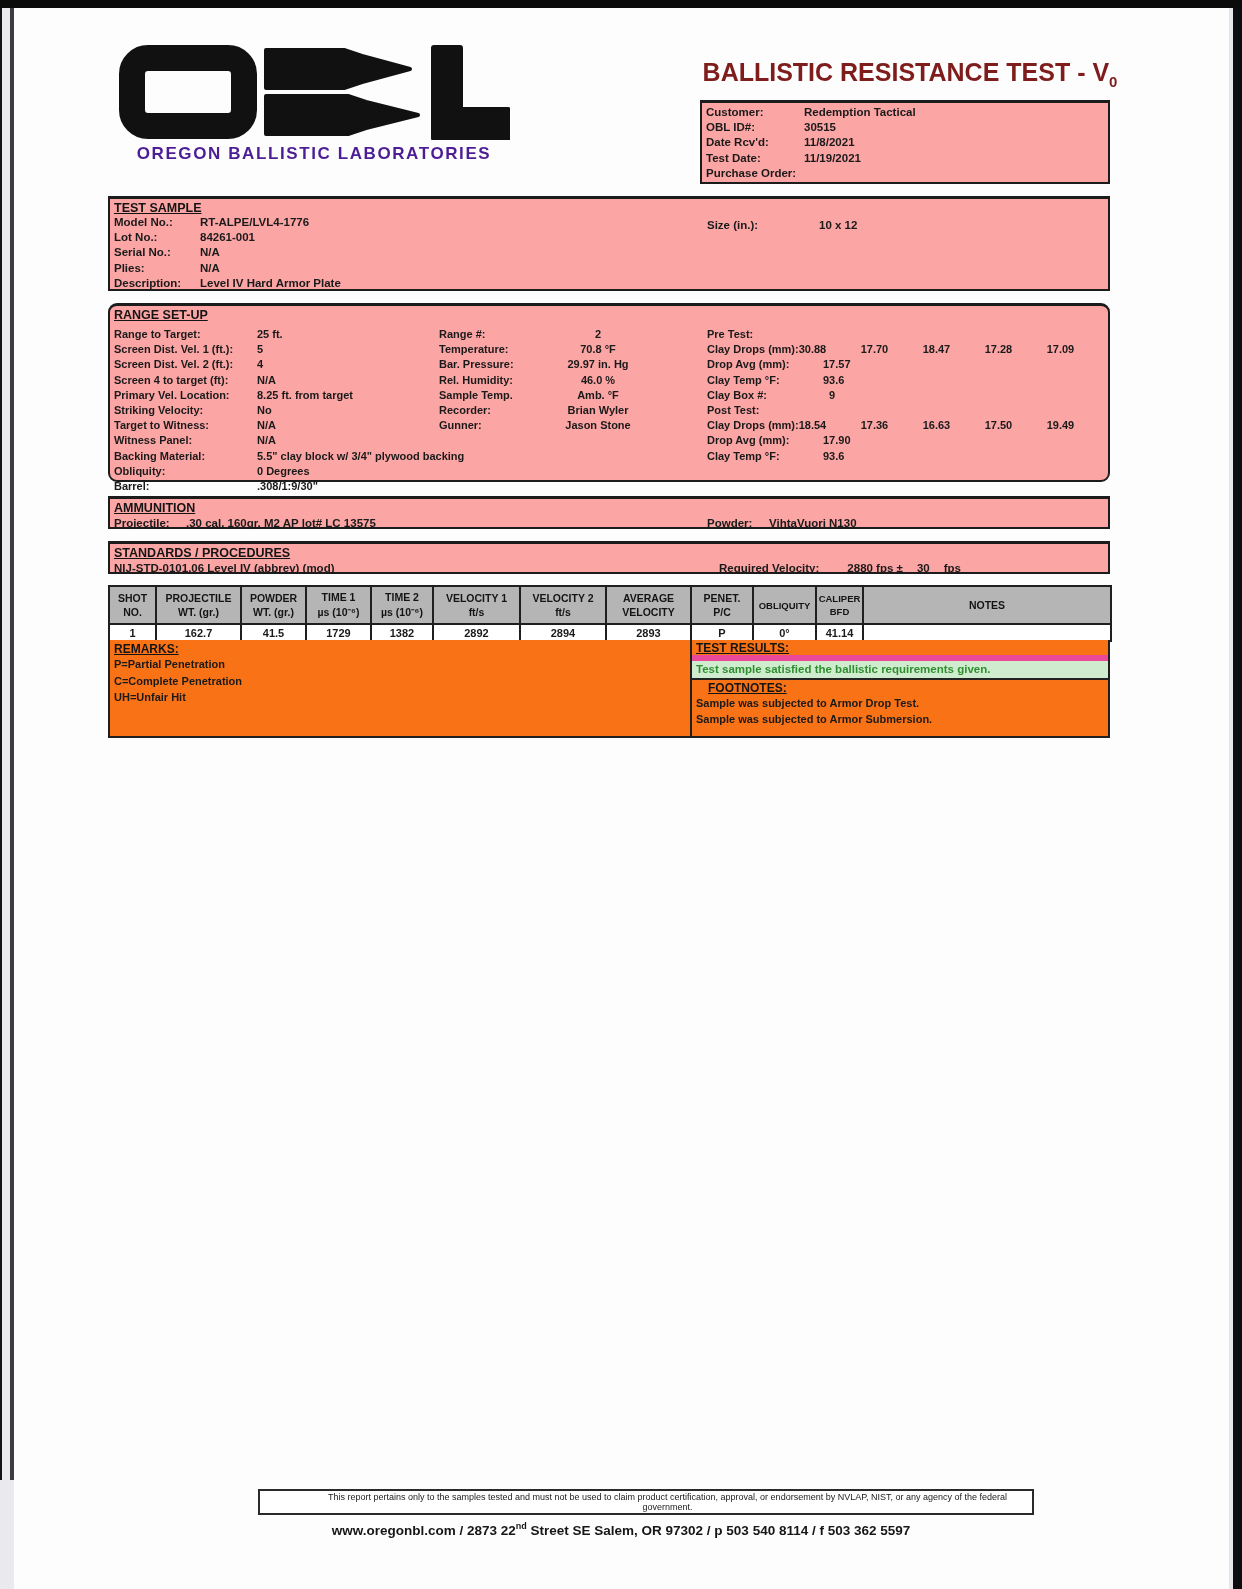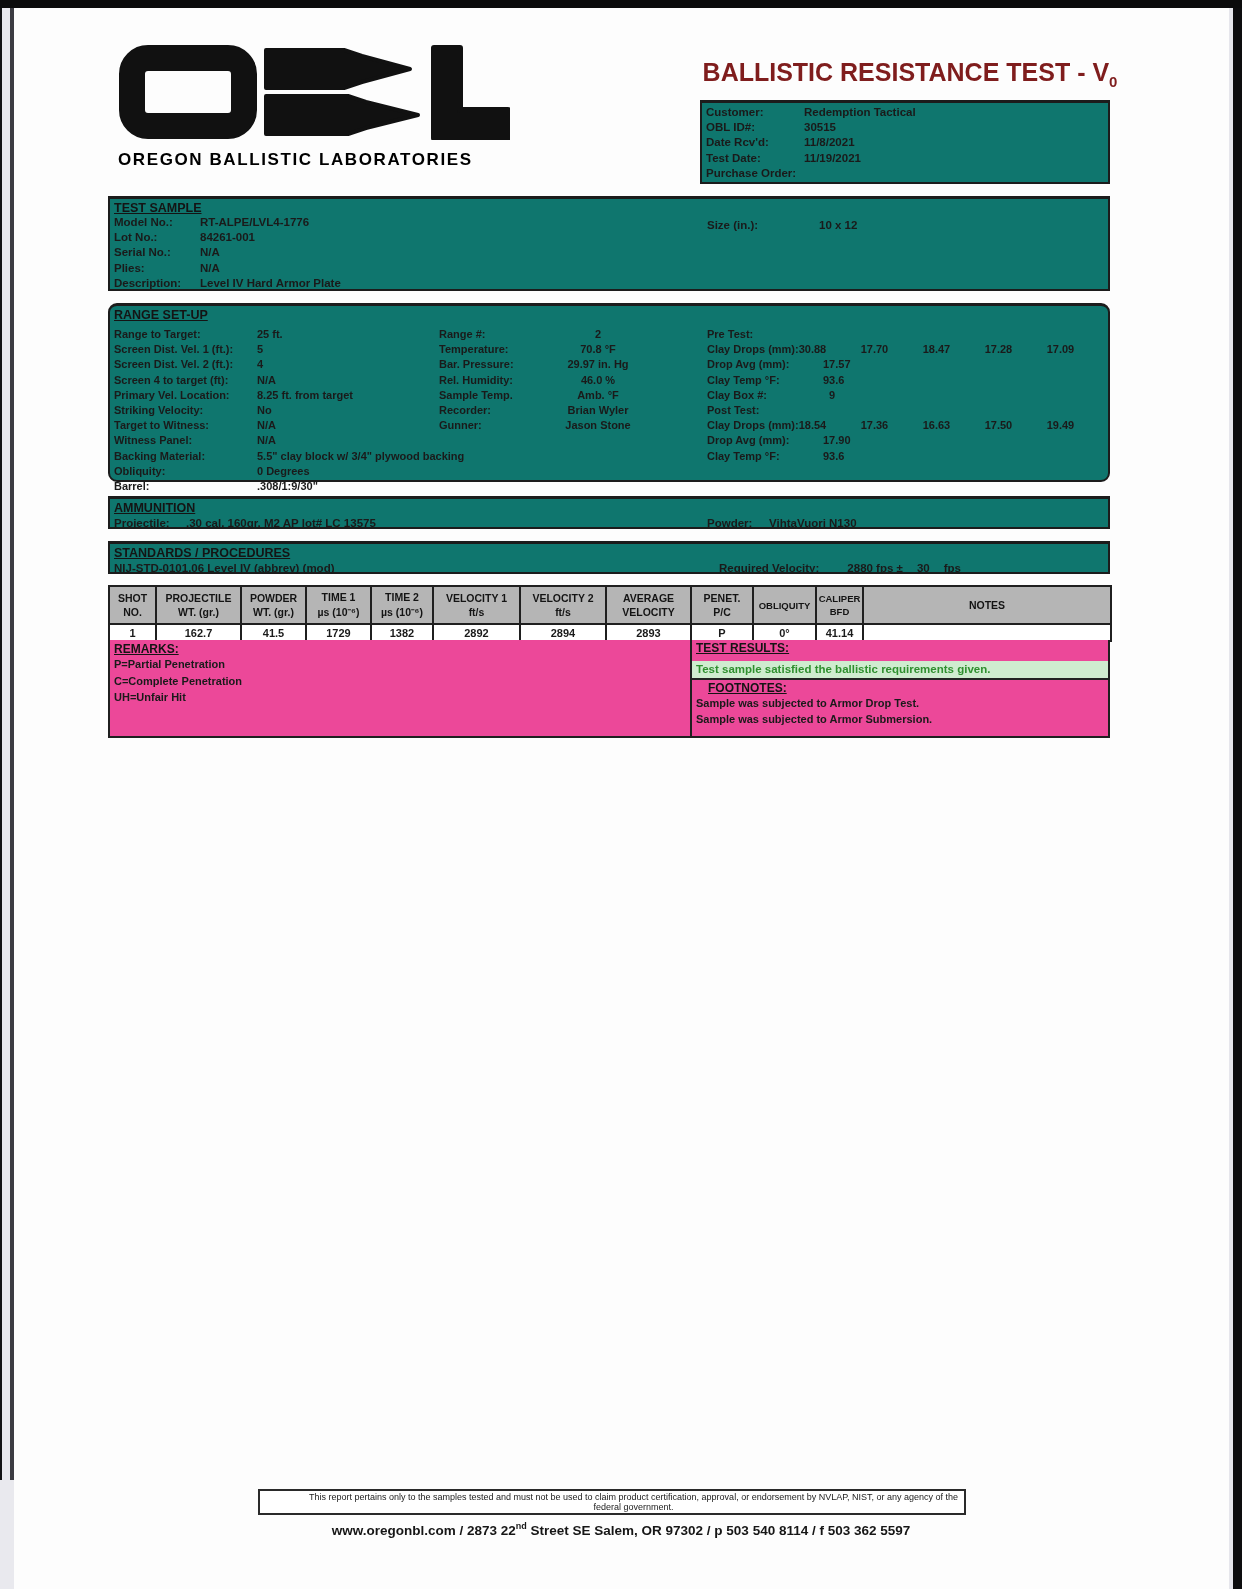--- a/index.html
+++ b/index.html
@@ -8,28 +8,28 @@
 
   
   .scan-top { position:absolute; top:0; left:0; width:100%; height:8px; background:#0b0b0c; z-index:5; }
   .scan-left { position:absolute; top:0; left:0; width:14px; height:1480px; z-index:4;
     background:linear-gradient(90deg,#141416 0 2px,#e9e9ee 2px 10px,#3c3c42 10px 14px); }
   .scan-left-fade { position:absolute; top:1480px; left:0; width:14px; height:109px; background:#e9e9ee; z-index:4; }
   .scan-right { position:absolute; top:0; right:0; width:13px; height:100%; background:#0d0d0f; border-left:4px solid #e6e6ec; z-index:4; }
 
   
   .logo-wrap { position:absolute; left:118px; top:44px; width:392px; }
-  .logo-sub { margin-top:6px; font-weight:bold; font-size:17px; letter-spacing:1.6px; color:#000000; white-space:nowrap; }
+  .logo-sub { text-align:center; font-weight:bold; font-size:17px; letter-spacing:1.6px; color:#4c1d95; white-space:nowrap; }
 
   
   .doc-title { position:absolute; left:690px; top:58px; width:440px; text-align:center; font-weight:bold; font-size:25px; color:#7f1d1d; white-space:nowrap; }
   .doc-title sub { font-size:15px; }
 
   
-  .gbox { position:absolute; background:#0f766e; border:2px solid #1c1c1c; border-top-width:3px; padding:2px 4px; }
+  .gbox { position:absolute; background:#fca5a5; border:2px solid #1c1c1c; border-top-width:3px; padding:2px 4px; }
   .heading { font-weight:bold; font-size:12.5px; text-decoration:underline; color:#141414; }
   .row { display:flex; line-height:15.2px; }
   .lbl { font-weight:bold; font-size:11.5px; white-space:nowrap; }
   .val { font-weight:bold; font-size:11.5px; white-space:nowrap; }
 
   
   .cust-box { left:700px; top:100px; width:410px; height:84px; }
   .cust-box .lbl { width:98px; }
 
   
@@ -69,32 +69,32 @@
   .st-req .val { margin-right:14px; }
 
   
   .shot-table { position:absolute; left:108px; top:585px; width:1002px; border-collapse:collapse; table-layout:fixed; }
   .shot-table th { background:#b5b5b5; border:2px solid #1f1f1f; font-size:10.5px; font-weight:bold; text-align:center; vertical-align:middle; padding:2px 1px; height:38px; color:#141414; }
   .shot-table th .l2 { margin-top:2px; }
   .shot-table th.small { font-size:9.5px; }
   .shot-table td { background:#fff; border:2px solid #1f1f1f; font-size:11px; font-weight:bold; text-align:center; height:17px; padding:0 2px; }
 
   
-  .bottom-box { position:absolute; left:108px; top:640px; width:1002px; height:98px; border:2px solid #1f1f1f; border-top-width:0; display:flex; background:#ec4899; }
+  .bottom-box { position:absolute; left:108px; top:640px; width:1002px; height:98px; border:2px solid #1f1f1f; border-top-width:0; display:flex; background:#f97316; }
   .pane-left { width:582px; border-right:2px solid #1f1f1f; padding:2px 4px; }
   .pane-right { flex:1; padding:0; }
   .pane-right .heading, .pane-left .heading { font-size:12px; }
   .rm-line { font-weight:bold; font-size:11px; line-height:16.5px; }
   .result-head { padding:1px 4px 0 4px; border-bottom:6px solid #ec4899; }
   .result-bar { background:#cfeccf; color:#2f8f2f; font-weight:bold; font-size:11.5px; padding:1px 4px; border-bottom:2px solid #222; line-height:15px; }
   .fn-head { padding:1px 4px 0 16px; }
   .fn-line { font-weight:bold; font-size:11px; line-height:16px; padding:0 4px; }
 
   
-  .disclaimer { position:absolute; left:258px; top:1489px; width:708px; height:26px; border:2px solid #2a2a2a; display:flex; align-items:center; justify-content:flex-start; font-size:9px; color:#222; text-align:center; background:#fff;padding-left:43px; }
+  .disclaimer { position:absolute; left:258px; top:1489px; width:776px; height:26px; border:2px solid #2a2a2a; display:flex; align-items:center; justify-content:flex-start; font-size:9px; color:#222; text-align:center; background:#fff;padding-left:43px; }
   .contact { position:absolute; left:0; top:1521px; width:100%; text-align:center; font-weight:bold; font-size:13.5px; color:#161616; }
   .contact sup { font-size:9px; }
 </style>
 </head>
 <body>
 
 <div class="page">
   <div class="scan-top"></div>
   <div class="scan-left"></div>
   <div class="scan-left-fade"></div>

